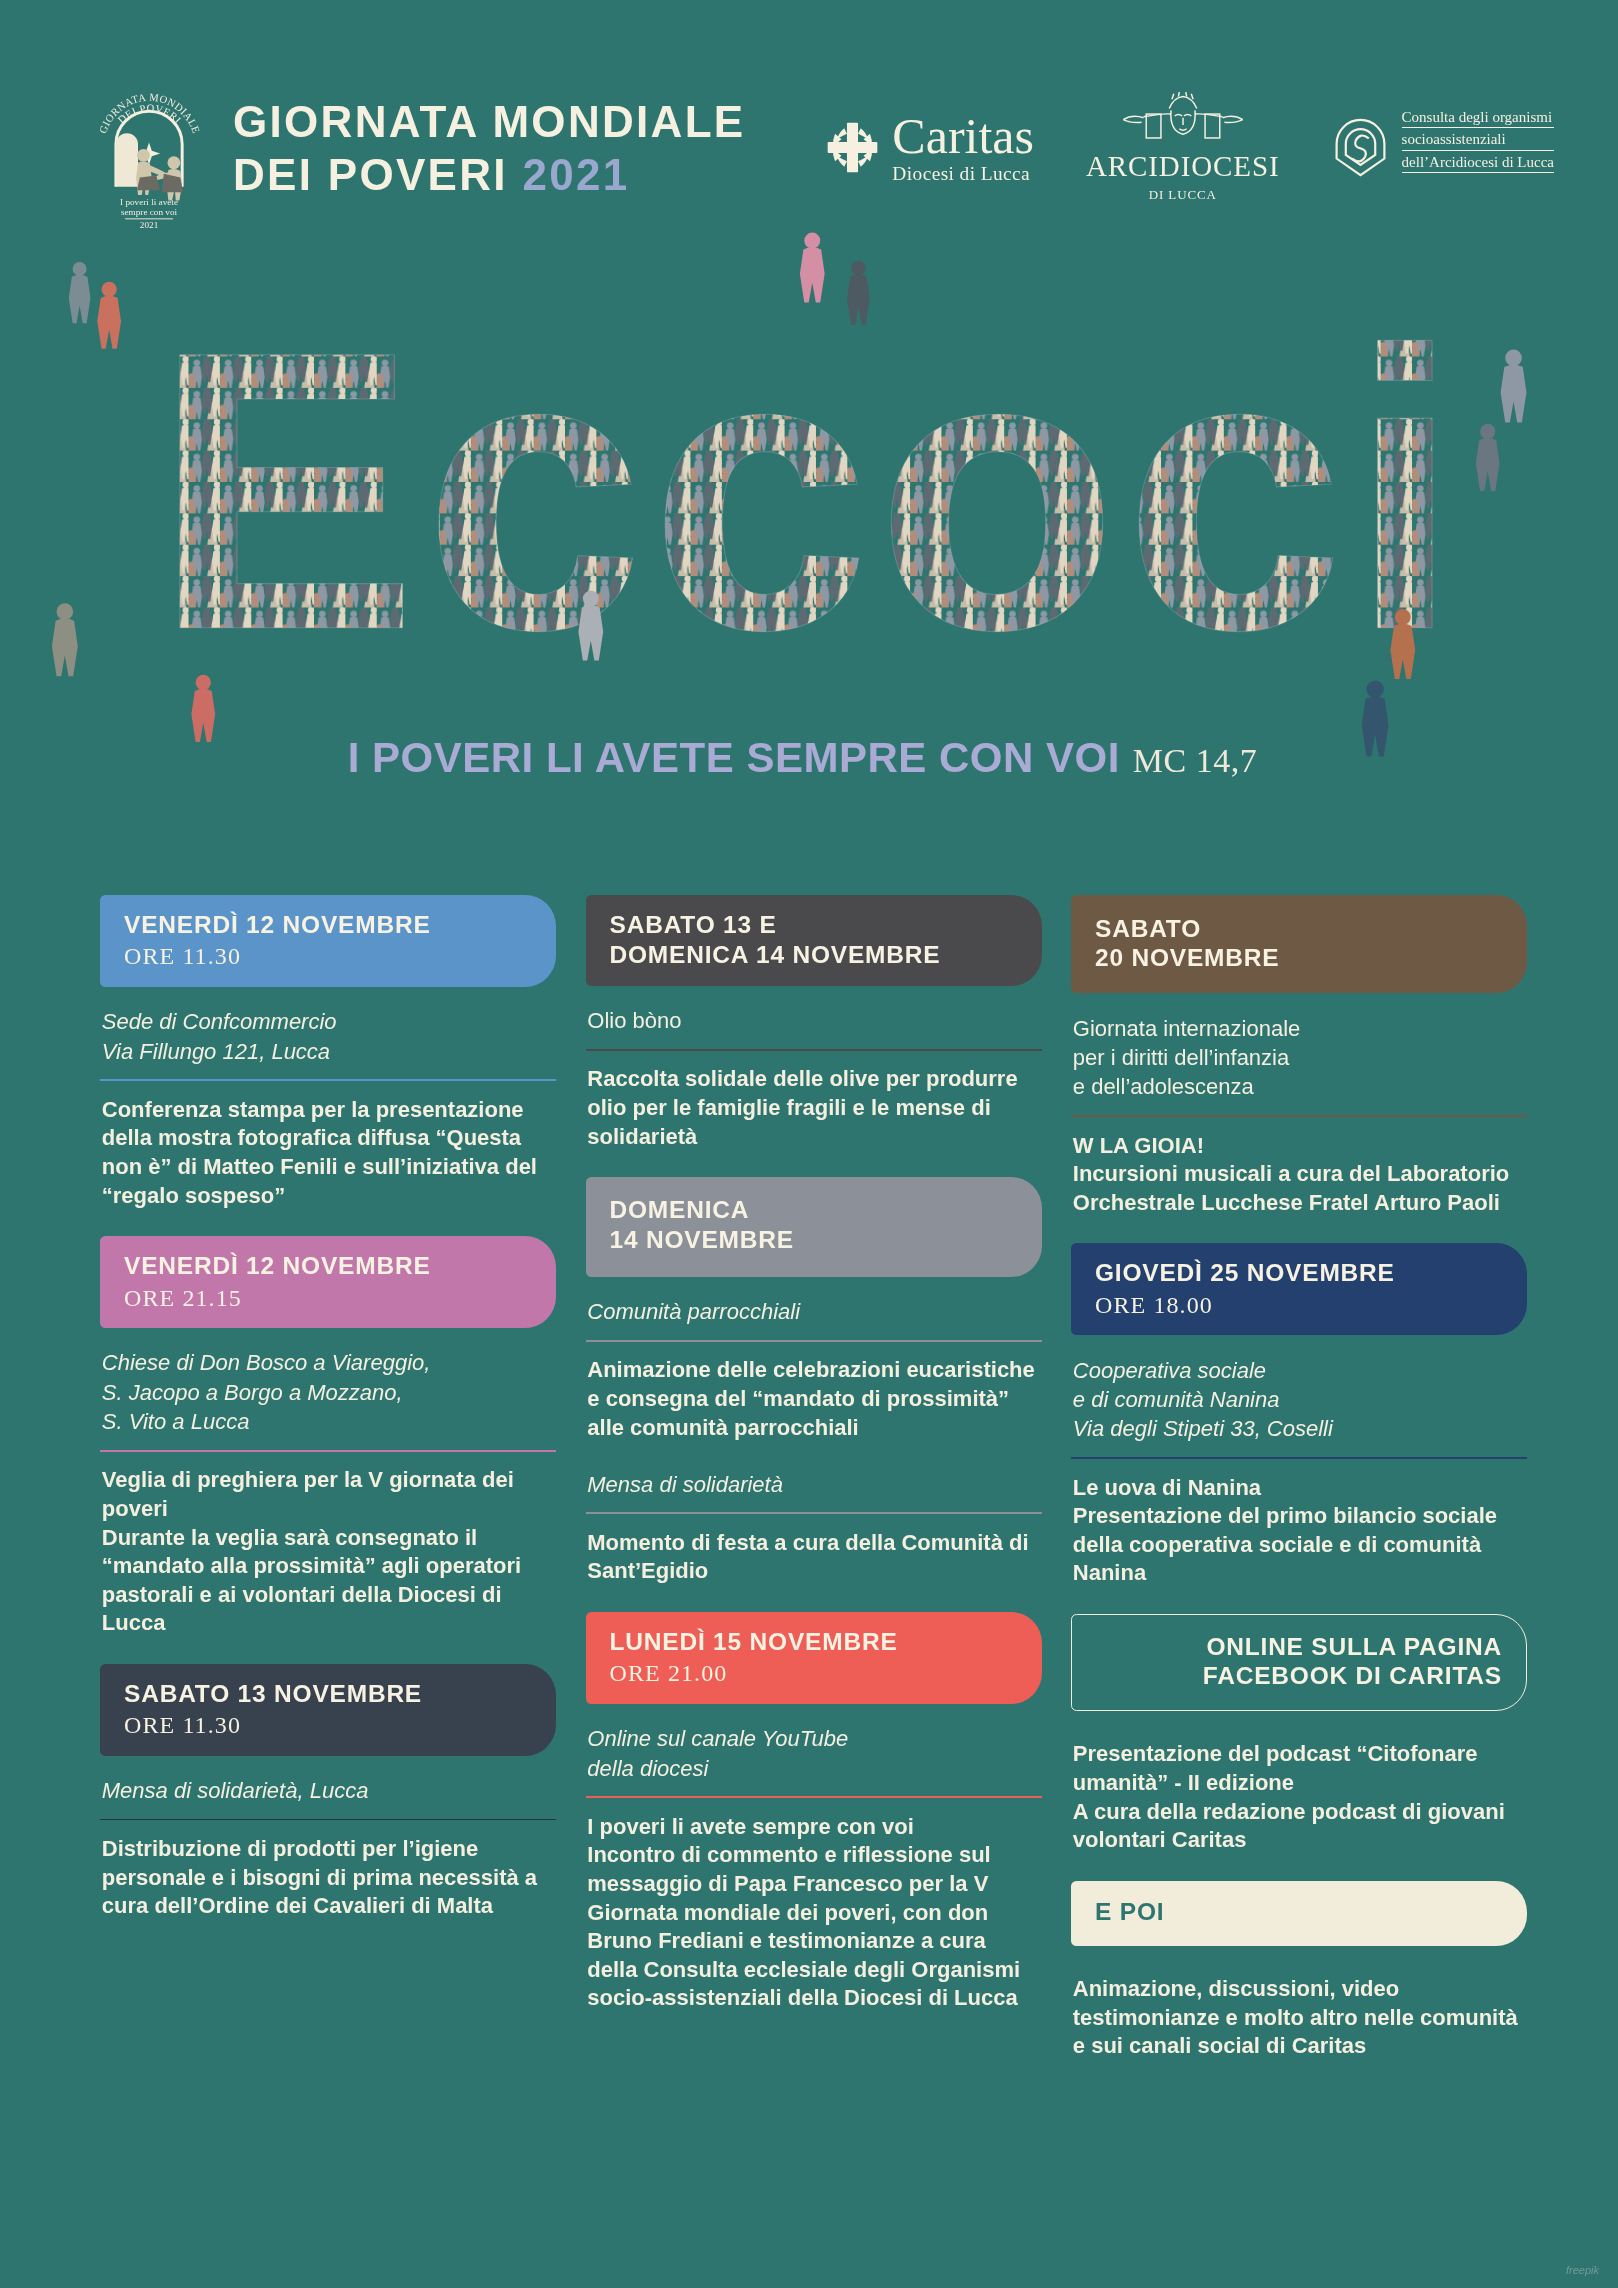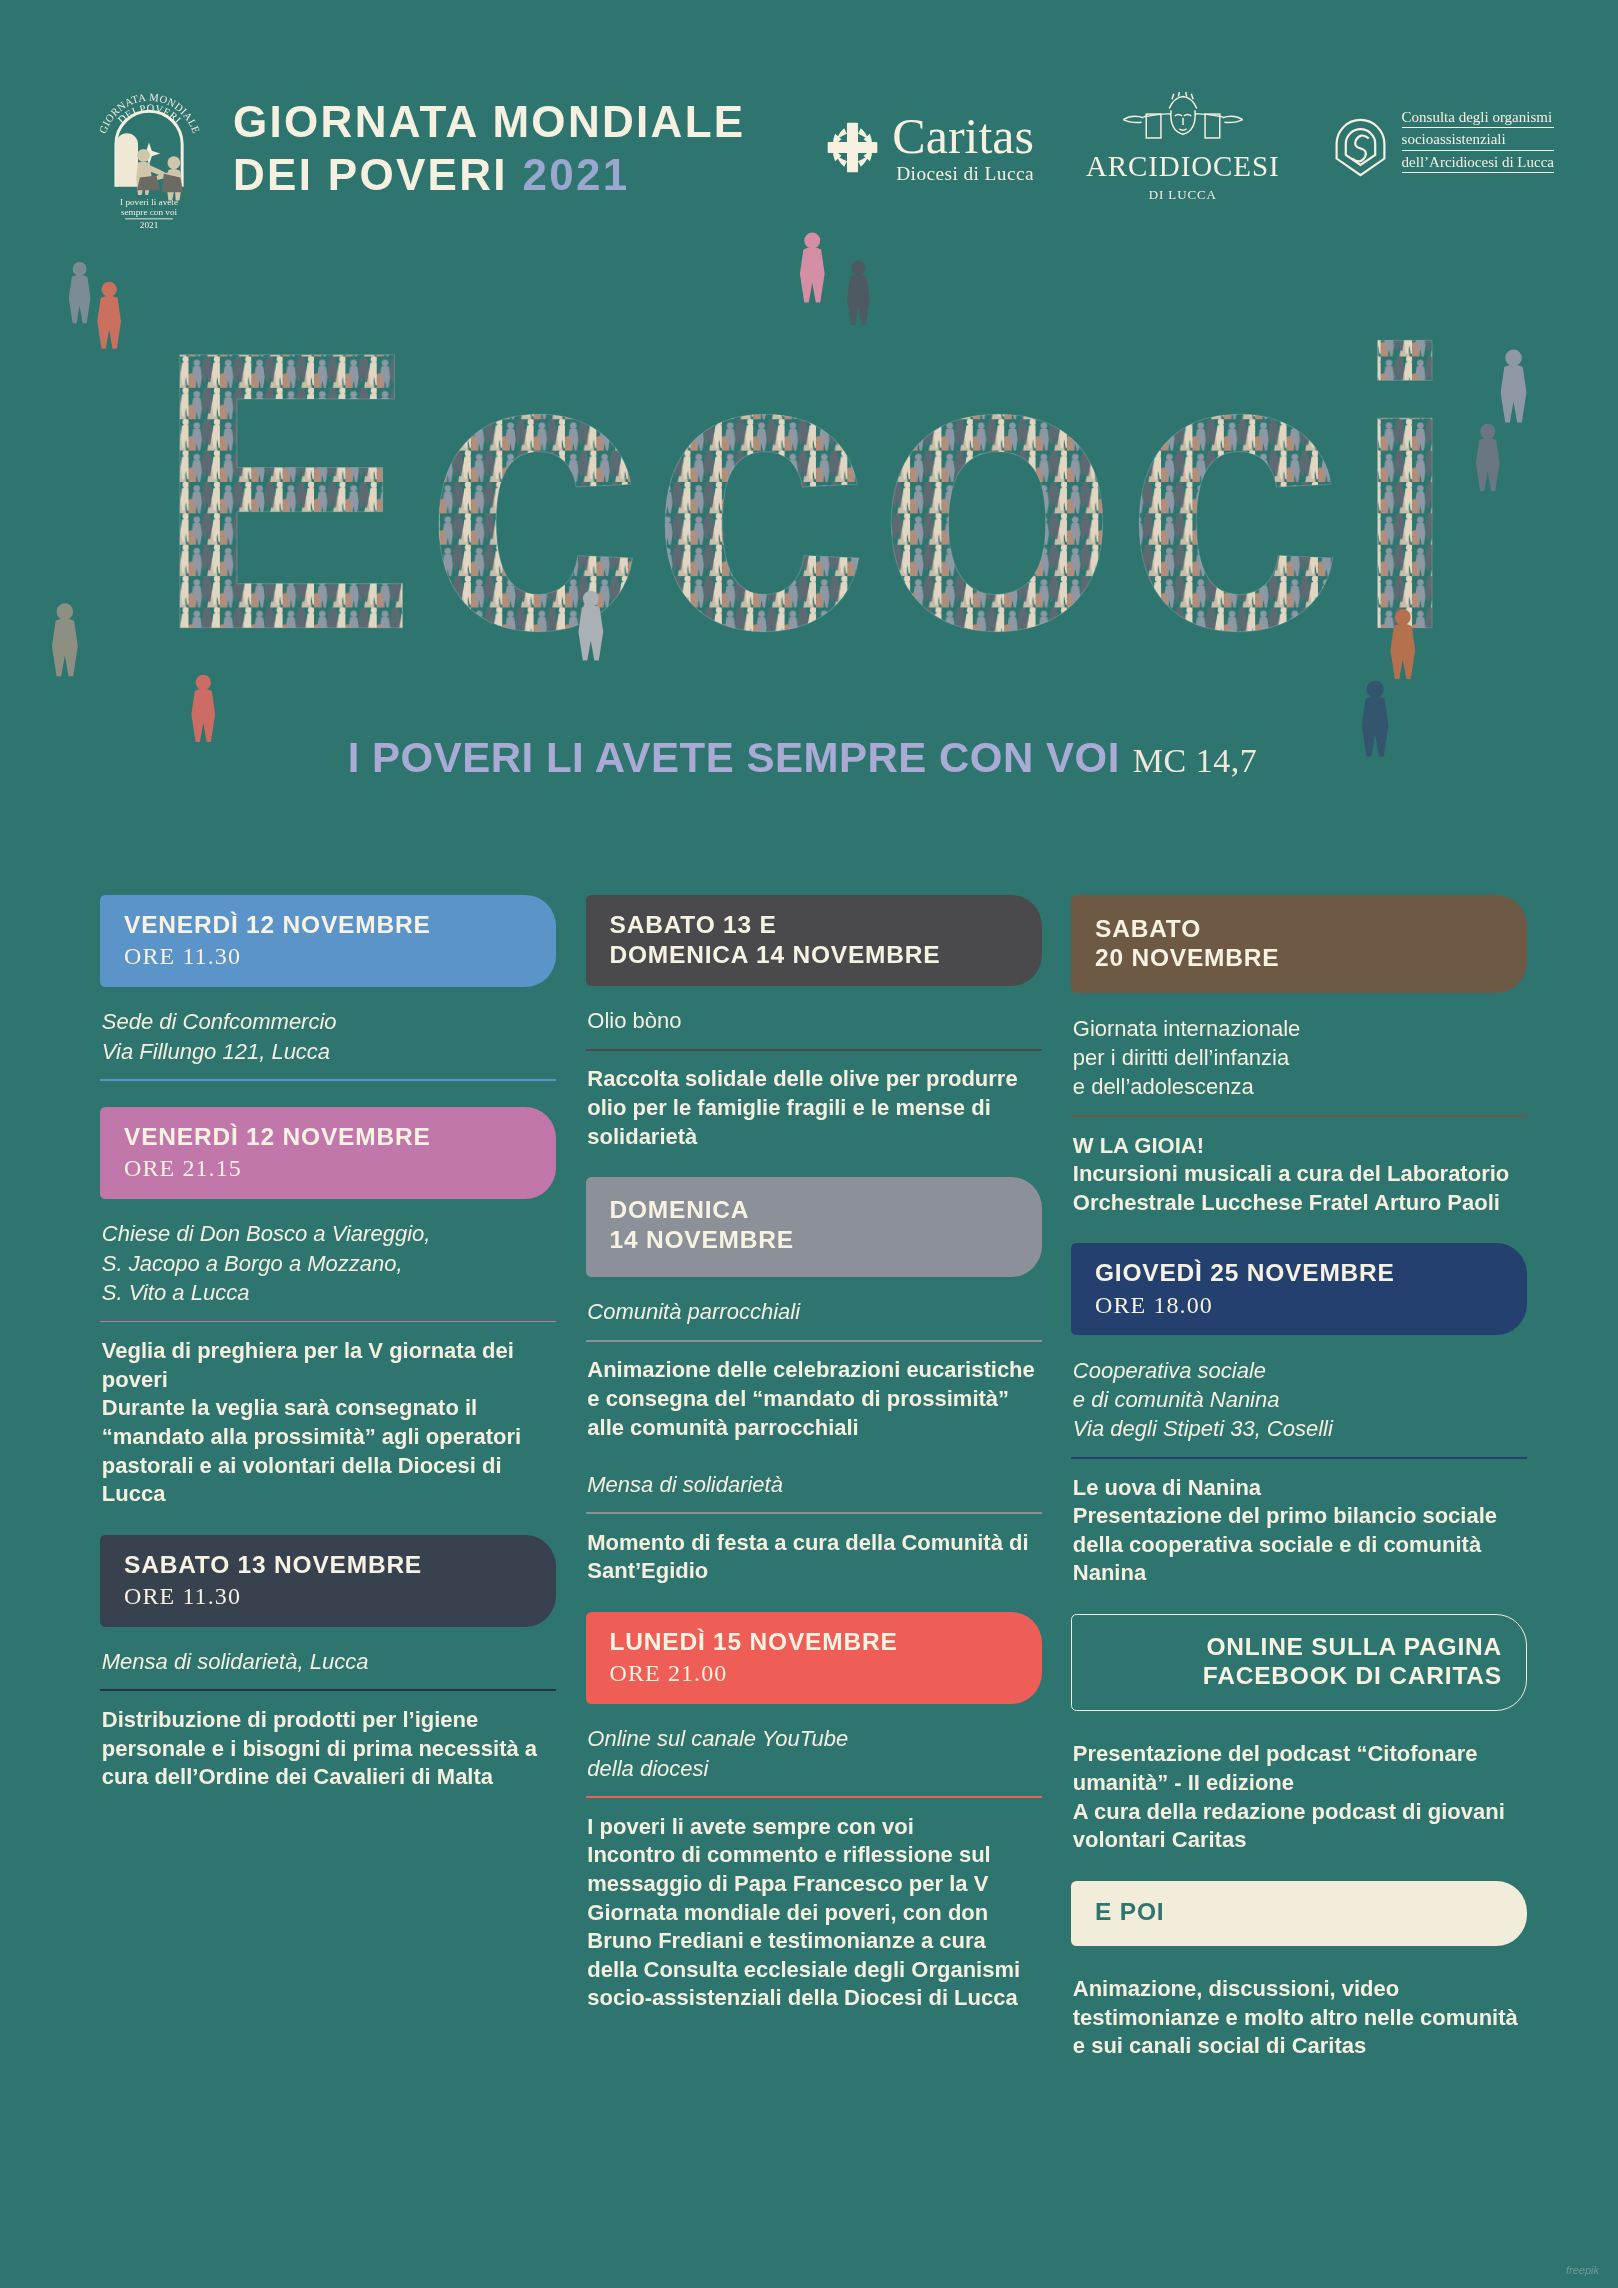--- a/index.html
+++ b/index.html
@@ -44,21 +44,21 @@
     margin-top: 1.8px;
   }
   .header-title .yr { color: #9aa8cf; font-weight: bold; }
 
   .header-logos {
     margin-left: auto;
     display: flex;
     align-items: center;
     gap: 52px;
   }
-  .logo-caritas { display: flex; align-items: center; gap: 11px; text-align: right; }
+  .logo-caritas { display: flex; align-items: center; gap: 11px; }
   .caritas-word {
     font-family: "Liberation Serif", serif;
     color: #f5f0e0;
     line-height: 1;
   }
   .caritas-word .c1 { font-size: 50px; display:block; letter-spacing: 0px;}
   .caritas-word .c2 { font-size: 19.4px; display:block; margin-top: 2.8px; letter-spacing: 0.4px;}
 
   .logo-arci { text-align: center; color:#f5f0e0; }
   .arci-main {
@@ -377,20 +377,23 @@
     <div class="col">
 
       <div class="block">
         <div class="chip round-tl" style="background:#5b94c8">
           <div class="day">VENERDÌ 12 NOVEMBRE</div>
           <div class="hour">ORE 11.30</div>
         </div>
         <div class="place" style="white-space:pre-line">Sede di Confcommercio
 Via Fillungo 121, Lucca</div>
         <div class="rule" style="background:#5b94c8"></div>
+        <div class="desc">
+          <strong>Conferenza stampa per la presentazione della mostra fotografica diffusa “Questa non è” di Matteo Fenili e sull’iniziativa del “regalo sospeso”</strong>
+        </div>
       </div>
 
       <div class="block">
         <div class="chip round-tl" style="background:#c277ab">
           <div class="day">VENERDÌ 12 NOVEMBRE</div>
           <div class="hour">ORE 21.15</div>
         </div>
         <div class="place" style="white-space:pre-line">Chiese di Don Bosco a Viareggio,
 S. Jacopo a Borgo a Mozzano,
 S. Vito a Lucca</div>

